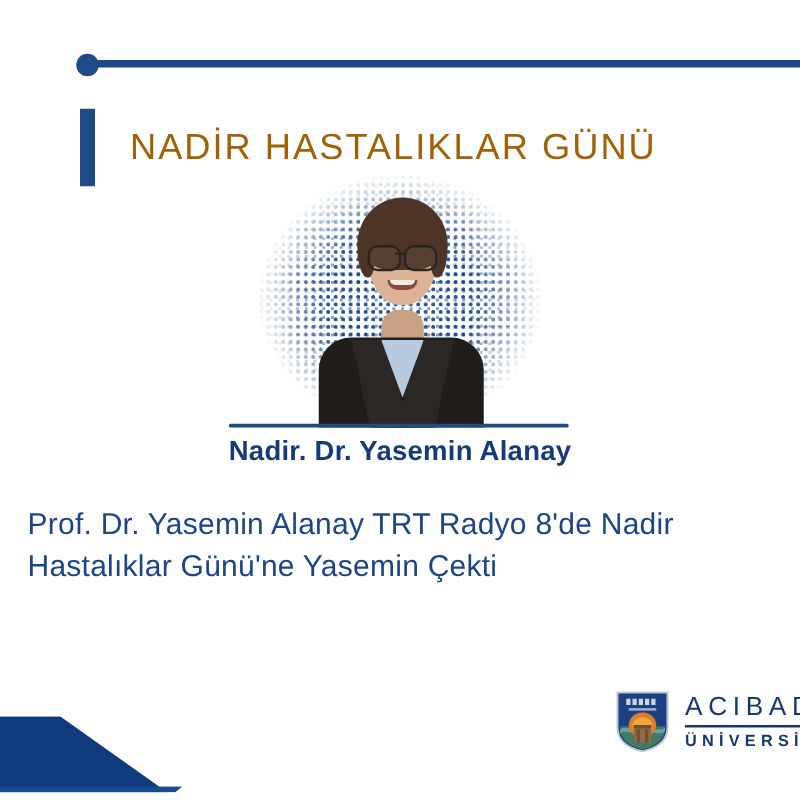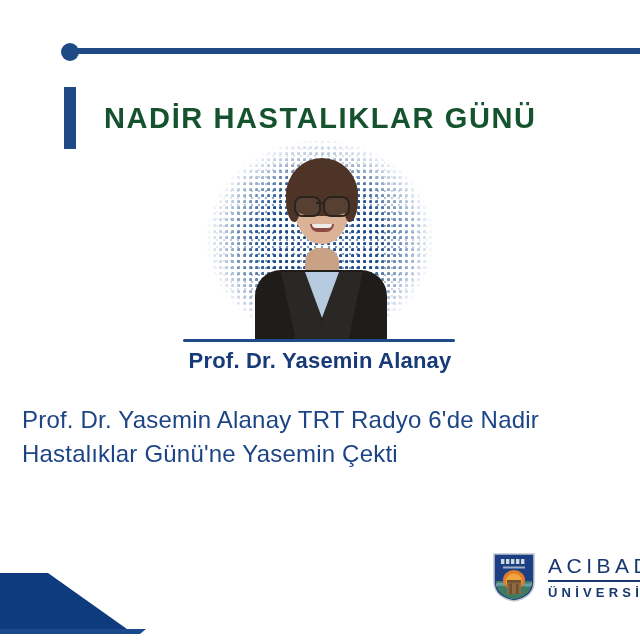--- a/index.html
+++ b/index.html
@@ -44,23 +44,23 @@
     top: 87px;
     width: 12px;
     height: 62px;
     background: #1f4a85;
   }
   .title {
     position: absolute;
     left: 104px;
     top: 100px;
     font-size: 29px;
-    font-weight: bold;
+    font-weight: normal;
     letter-spacing: 1.6px;
-    color: #14532d;
+    color: #a16207;
     white-space: nowrap;
     line-height: 36px;
   }
 
   
   .portrait-wrap {
     position: absolute;
     left: 185px;
     top: 140px;
     width: 270px;
@@ -315,24 +315,24 @@
       <div class="teeth"></div>
       <div class="shirt"></div>
       <div class="jacket"></div>
       <div class="lapel-l"></div>
       <div class="lapel-r"></div>
       <div class="collar-v"></div>
     </div>
   </div>
 
   <div class="name-rule"></div>
-  <div class="name">Prof. Dr. Yasemin Alanay</div>
+  <div class="name">Nadir. Dr. Yasemin Alanay</div>
 
   <div class="body-copy">
-    <div>Prof. Dr. Yasemin Alanay TRT Radyo 6'de Nadir</div>
+    <div>Prof. Dr. Yasemin Alanay TRT Radyo 8'de Nadir</div>
     <div>Hastalıklar Günü'ne Yasemin Çekti</div>
   </div>
 
   <div class="corner-shape"></div>
   <div class="corner-underline"></div>
 
   <div class="logo-block">
     <svg class="logo-shield" viewBox="0 0 44 50">
       <path d="M2 2 H42 V30 C42 41 33 47 22 49 C11 47 2 41 2 30 Z" fill="#1b3f82" stroke="#bfc6cf" stroke-width="1.6"></path>
       <path d="M4 30 C4 40 12 45.5 22 47.3 C32 45.5 40 40 40 30 L40 29 L4 29 Z" fill="#3f7a62"></path>

